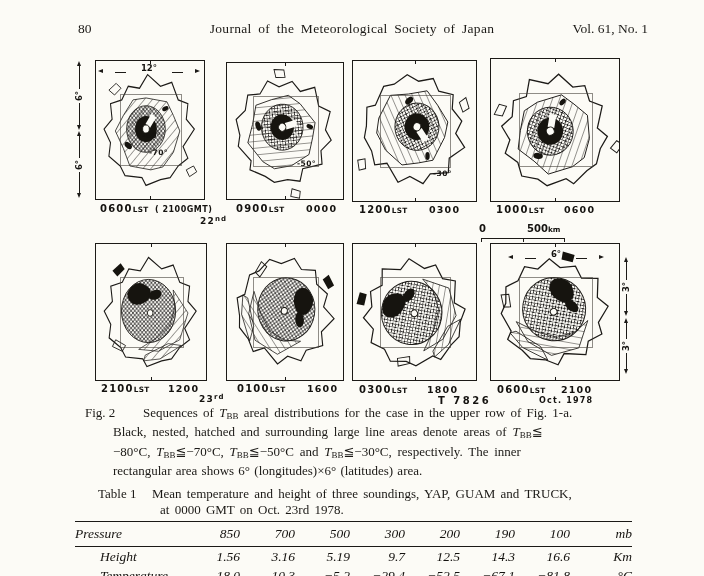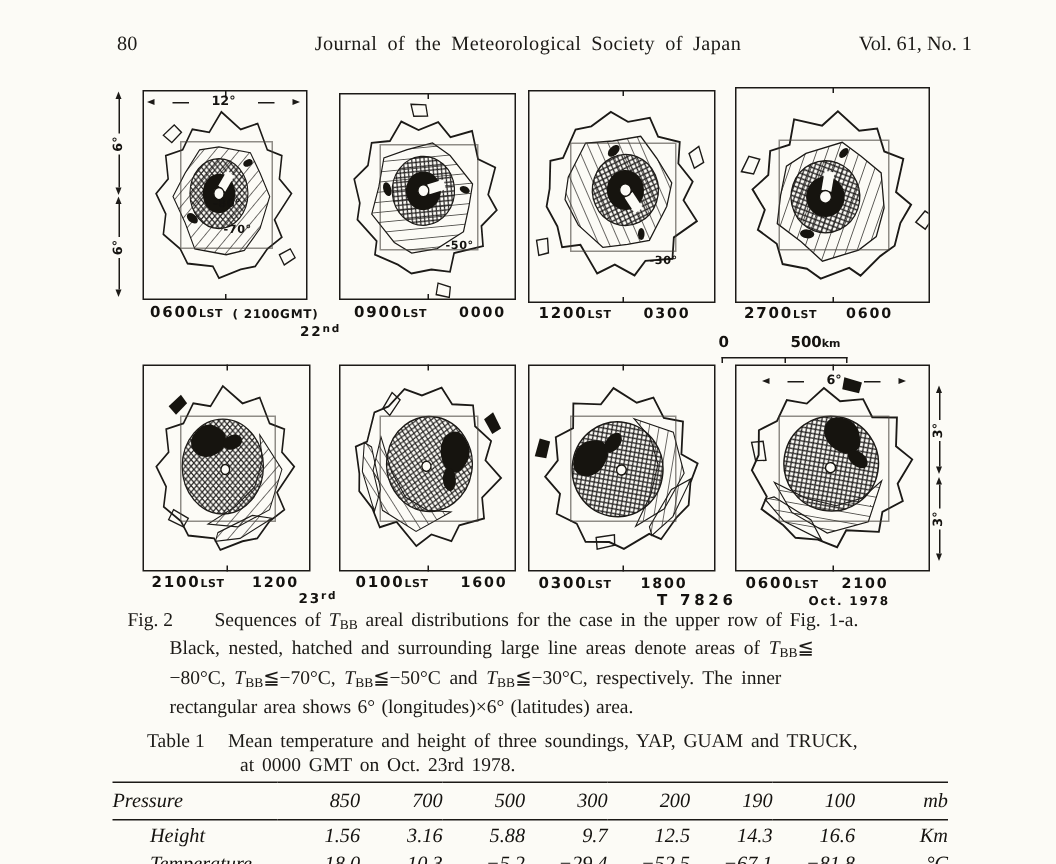--- a/index.html
+++ b/index.html
@@ -24,21 +24,21 @@
   .plab .sm{font-size:7.3px;letter-spacing:.4px;}
   .plab.gmt{font-size:9.5px;}
   .plab.paren{font-size:8px;letter-spacing:.5px;}
   .plab.date{font-size:9px;margin-left:34px;}
   .plab.fno{letter-spacing:2.5px;}
   .plab.oct{font-size:8px;letter-spacing:1.2px;}
   sup{font-size:7px;vertical-align:3px;}
   sub{font-size:9px;vertical-align:-2px;}
 
   
-  .harrow{position:absolute;display:flex;align-items:center;font:700 8.5px "DejaVu Sans",sans-serif;color:#14120f;gap:12px;}
+  .harrow{position:absolute;display:flex;align-items:flex-end;font:700 8.5px "DejaVu Sans",sans-serif;color:#14120f;gap:12px;}
   .harrow .ln{flex:1;height:1px;background:#1c1a17;}
   .harrow .lbl{padding:0 3px;}
   .varrow{position:absolute;display:flex;flex-direction:column;align-items:center;font:700 8.5px "DejaVu Sans",sans-serif;color:#14120f;}
   .varrow .ln{flex:1;width:1px;background:#1c1a17;}
   .varrow .lbl{padding:2px 0;transform:rotate(-90deg);}
   .tl{width:0;height:0;border-top:2.5px solid transparent;border-bottom:2.5px solid transparent;border-right:5px solid #1c1a17;}
   .tr{width:0;height:0;border-top:2.5px solid transparent;border-bottom:2.5px solid transparent;border-left:5px solid #1c1a17;}
   .tu{width:0;height:0;border-left:2.5px solid transparent;border-right:2.5px solid transparent;border-bottom:5px solid #1c1a17;}
   .td{width:0;height:0;border-left:2.5px solid transparent;border-right:2.5px solid transparent;border-top:5px solid #1c1a17;}
 
@@ -161,21 +161,21 @@
       <span class="td"></span>
   </div>
 
   <div class="plab" style="left:100px;top:203px"><span>0600</span><span class="sm">LST</span></div>
   <div class="plab paren" style="left:155px;top:205px">( 2100GMT)</div>
   <div class="plab date" style="left:166px;top:215px">22<sup>nd</sup></div>
   <div class="plab" style="left:236px;top:203px"><span>0900</span><span class="sm">LST</span></div>
   <div class="plab gmt" style="left:306px;top:203px">0000</div>
   <div class="plab" style="left:359px;top:204px"><span>1200</span><span class="sm">LST</span></div>
   <div class="plab gmt" style="left:429px;top:204px">0300</div>
-  <div class="plab" style="left:496px;top:204px"><span>2700</span><span class="sm">LST</span></div>
+  <div class="plab" style="left:496px;top:204px"><span>1000</span><span class="sm">LST</span></div>
   <div class="plab gmt" style="left:564px;top:204px">0600</div>
 
   <span class="sbar-txt" style="left:479px;top:223px">0</span>
   <span class="sbar-txt" style="left:527px;top:223px"><span>500</span><span class="sm">km</span></span>
   <div class="sbar-line" style="left:481px;top:238px;width:84px">
     <span style="left:0"></span>
       <span style="left:50%"></span>
       <span style="right:0"></span>
   </div>
 
@@ -271,21 +271,21 @@
       <td>300</td>
       <td>200</td>
       <td>190</td>
       <td>100</td>
       <td class="unit">mb</td>
     </tr>
     <tr>
       <td class="lbl">Height</td>
       <td>1.56</td>
       <td>3.16</td>
-      <td>5.88</td>
+      <td>5.19</td>
       <td>9.7</td>
       <td>12.5</td>
       <td>14.3</td>
       <td>16.6</td>
       <td class="unit">Km</td>
     </tr>
     <tr>
       <td class="lbl">Temperature</td>
       <td>18.0</td>
       <td>10.3</td>

